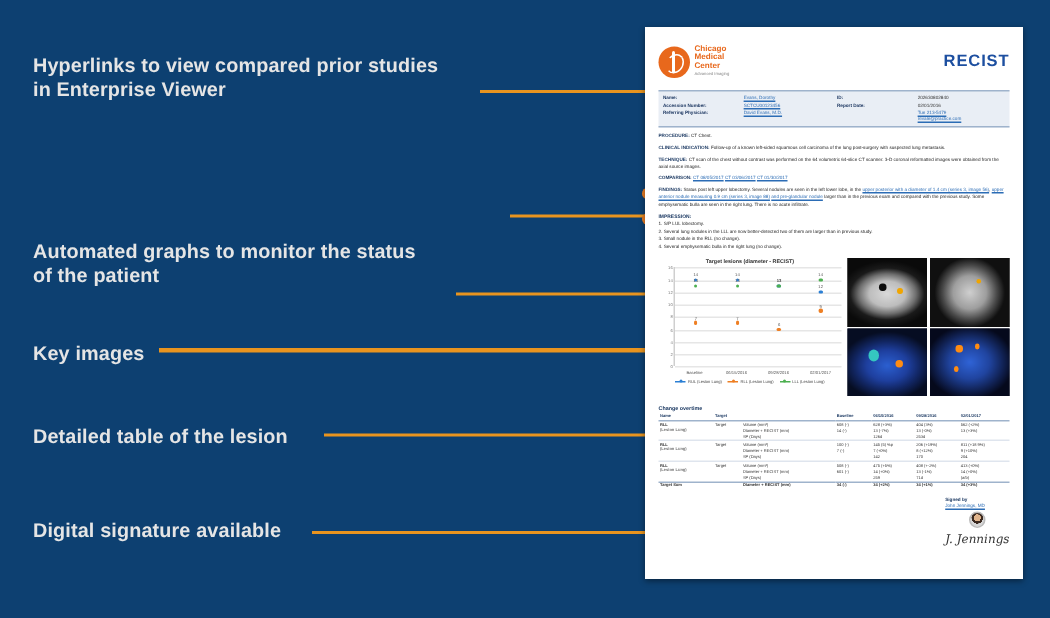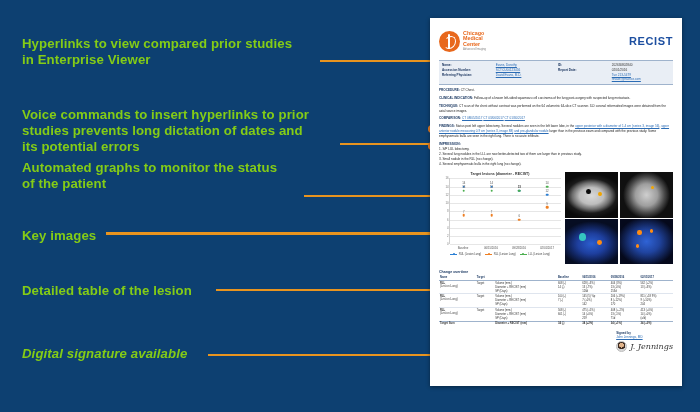--- a/index.html
+++ b/index.html
@@ -8,33 +8,33 @@
     background: #0d3b6f;
     font-family: "Liberation Sans", sans-serif;
     overflow: hidden;
     position: relative;
   }
   #stage { position: absolute; inset: 0; background: #0d4071; }
 
   
   .callout {
     position: absolute;
-    color: #84cc16;
+    color: #e5e5e5;
     font-size: 13.2px;
     font-weight: 700;
     line-height: 1.22;
     letter-spacing: .1px;
     white-space: pre-line;
   }
   .c1 { left: 22px; top: 36px;  width: 310px; }
   .c2 { left: 22px; top: 107px; width: 322px; }
   .c3 { left: 22px; top: 160px; width: 300px; }
   .c4 { left: 22px; top: 228px; width: 200px; }
   .c5 { left: 22px; top: 283px; width: 220px; }
-  .c6 { left: 22px; top: 346px; width: 250px; font-style: italic; }
+  .c6 { left: 22px; top: 346px; width: 250px; }
 
   
   .lead {
     position: absolute;
     height: 2px;
     background: #e8941f;
   }
   .lead.thick { height: 2.5px; }
   .dot {
     position: absolute;
@@ -138,38 +138,35 @@
   .up { color: #e8681c; }
   .dn { color: #2b6cb5; }
   .nm { font-weight: 700; color: #333; }
   .sub2 { color: #777; }
 
   
   .sig { display: flex; justify-content: flex-end; margin-top: 5px; }
   .sig-in { text-align: left; }
   .sig-lbl { font-size: 3.1px; font-weight: 700; color: #17355f; }
   .sig-name { font-size: 3.1px; color: #2b6cb5; text-decoration: underline; }
-  .sig-row { display: flex; align-items: center; gap: 3px; margin-top: 2px; }
+  .sig-row { display: flex; align-items: center; gap: 3px; margin-top: 2px; flex-direction: column; }
   .avatar {
     width: 11px; height: 11px; border-radius: 50%;
     background: radial-gradient(circle at 50% 36%, #e0b48c 0 32%, #3c2a20 33% 52%, #d8d8d8 53% 100%);
     border: .5px solid #bbb; flex: none;
   }
   .scribble { font-size: 8px; color: #333; font-family: "DejaVu Serif", serif; font-style: italic; }
 </style>
 </head>
 <body>
 
 <div id="stage">
 
   <div class="callout c1">Hyperlinks to view compared prior studies
 in Enterprise Viewer</div>
-  <div class="callout c2">Voice commands to insert hyperlinks to prior
-studies prevents long dictation of dates and
-its potential errors</div>
   <div class="callout c3">Automated graphs to monitor the status
 of the patient</div>
   <div class="callout c4">Key images</div>
   <div class="callout c5">Detailed table of the lesion</div>
   <div class="callout c6">Digital signature available</div>
 
   <div class="lead" style="left:320px; top:60px;  width:122px;"></div>
   <div class="lead" style="left:340px; top:143px; width:102px;"></div>
   <div class="lead" style="left:304px; top:195px; width:134px;"></div>
   <div class="dot" style="left:434px; top:192px;"></div>

